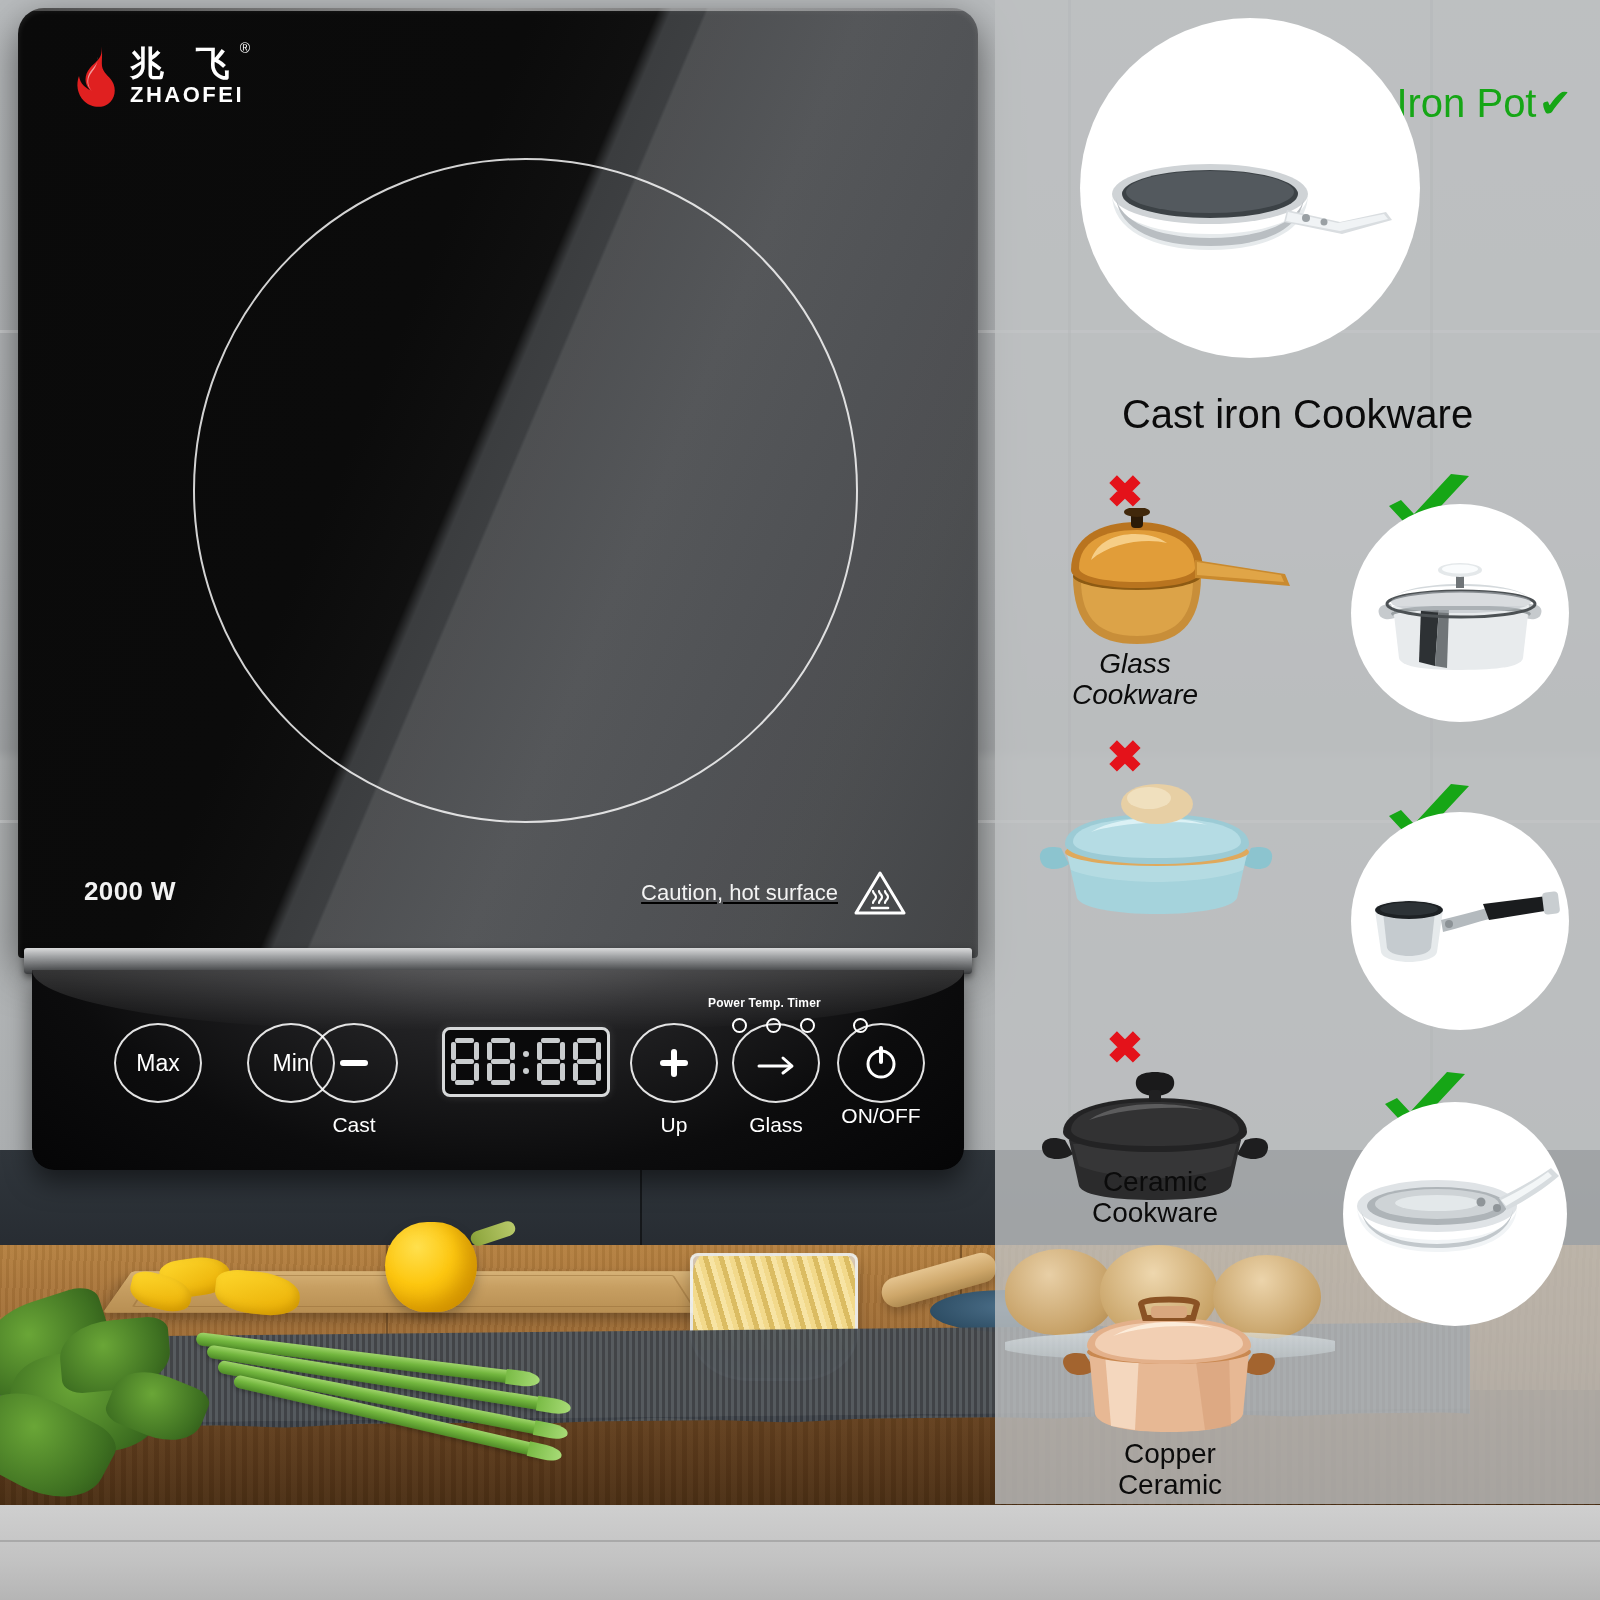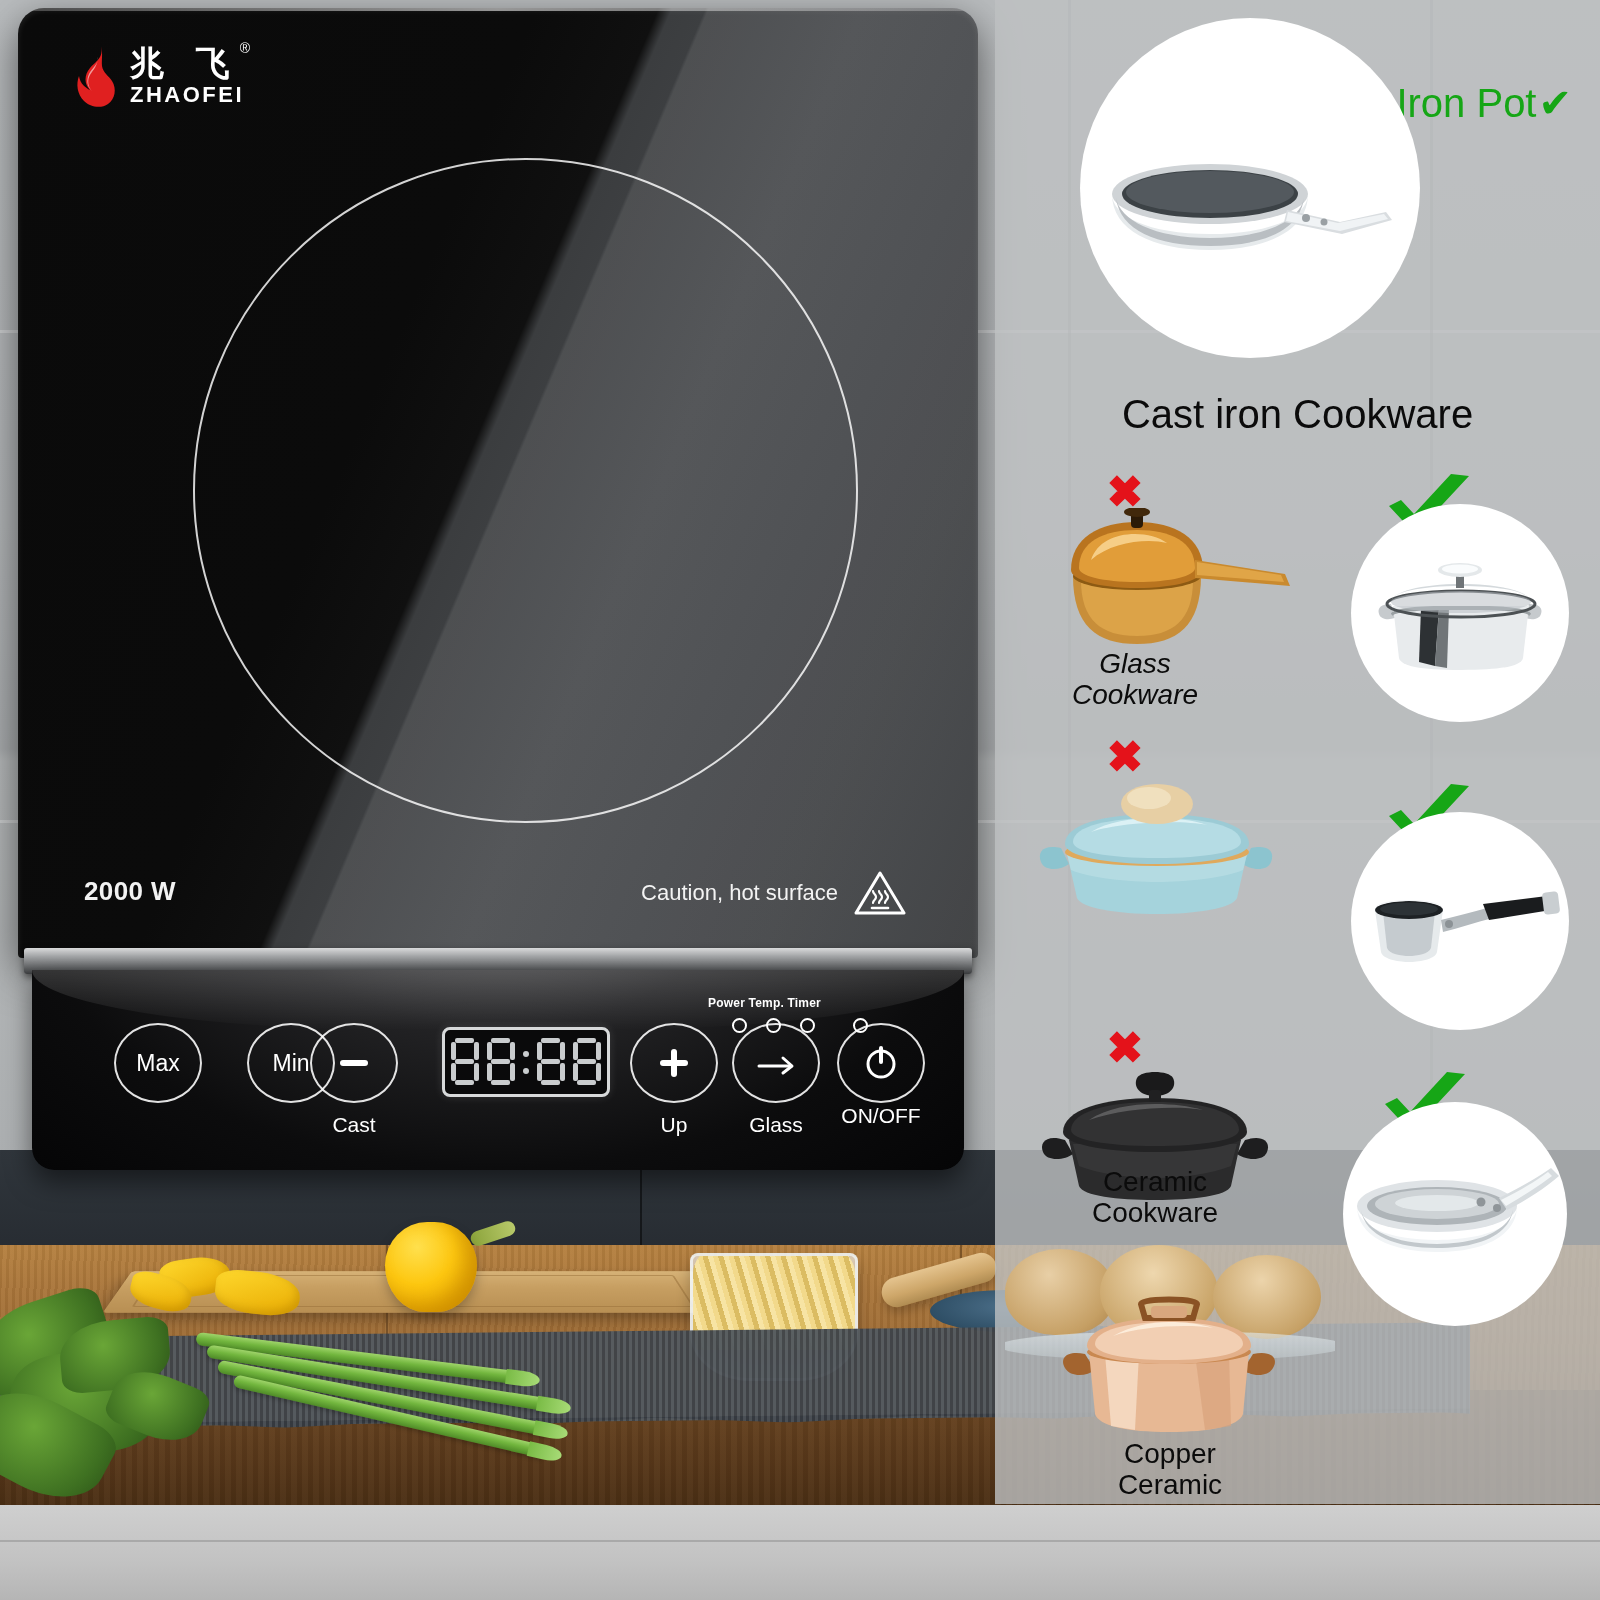--- a/index.html
+++ b/index.html
@@ -192,21 +192,21 @@
   }
   .logo-en {
     font-size: 22px; color:#fff; font-weight:700; letter-spacing: 2.5px;
     margin-top: 2px; font-family:"Liberation Sans", sans-serif;
   }
   .watt {
     position:absolute; left:66px; top:868px; color:#f2f2f2;
     font-size: 26px; font-weight: 600; letter-spacing: .4px;
   }
   .caution-wrap {
-    position:absolute; right:72px; top:862px; display:flex; align-items:center; gap:16px;
+    position:absolute; right:72px; top:862px; display:flex; align-items:center; gap:16px;text-decoration:underline;
   }
   .caution-text { color:#f3f3f3; font-size: 22px; font-weight:500; }
   .tri { width: 52px; height: 46px; }
 
   
   .bezel {
     position:absolute; left:6px; top:940px; width:948px; height:26px;
     background: linear-gradient(180deg,#d9dadb 0%, #9fa1a3 35%, #6a6c6e 70%, #3d3f41 100%);
     border-radius: 3px;
     box-shadow: 0 3px 7px rgba(0,0,0,.5);

